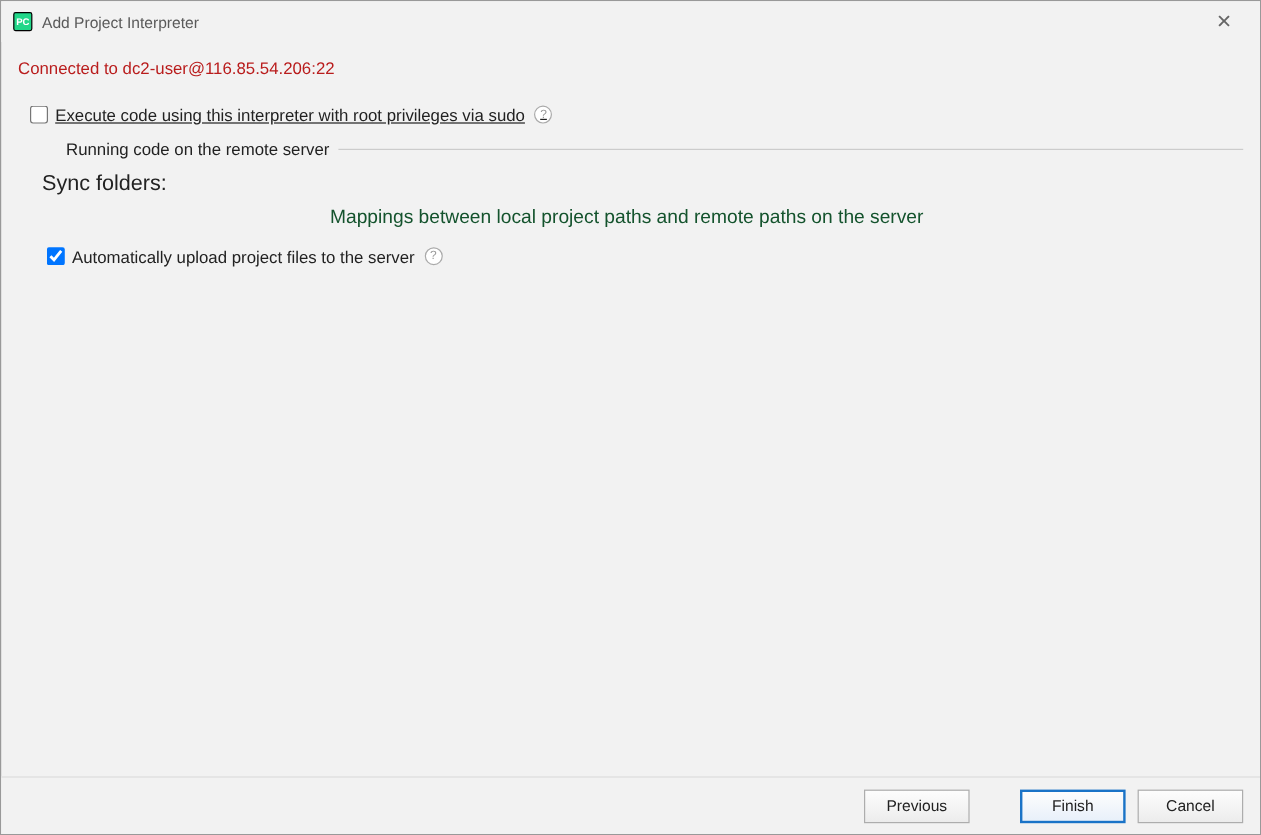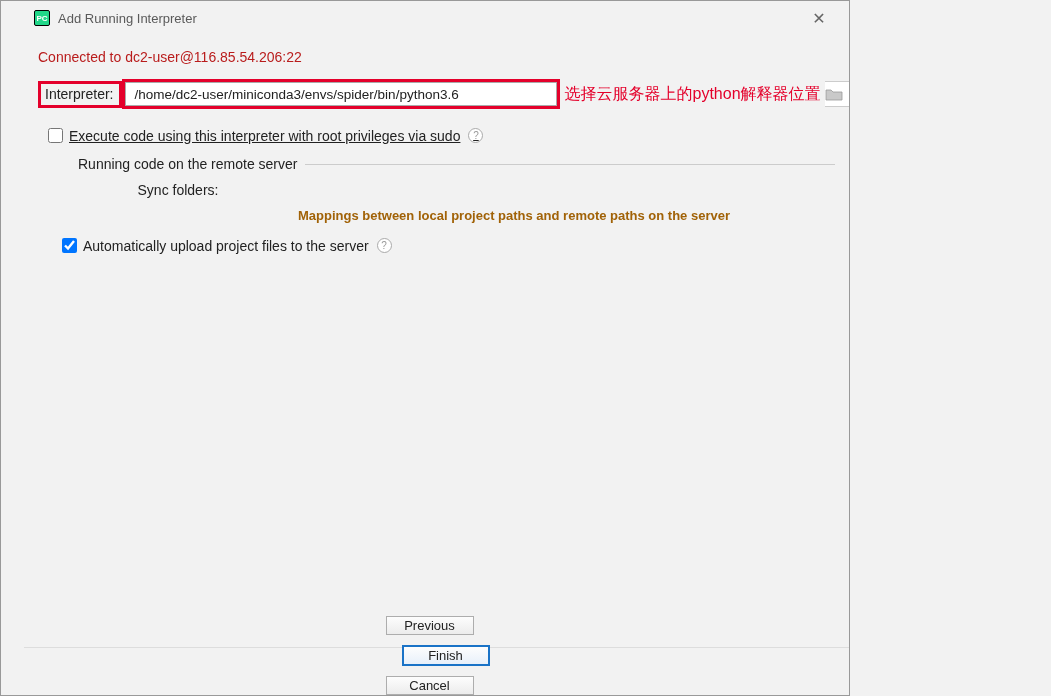--- a/index.html
+++ b/index.html
@@ -4,28 +4,27 @@
 <style>
   * { box-sizing: border-box; }
   html, body {
     margin: 0; padding: 0;
     font-family: "Segoe UI", Tahoma, sans-serif;
     font-size: 13px;
     background: #f2f2f2;
     color: #2b2b2b;
   }
   .window {
-    width: 850px;
+    width: 1051px;
     height: 696px;
     border: 1px solid #999;
     background: #f2f2f2;
     display: flex;
     flex-direction: column;
     position: relative;
-    padding-left: 23px;
   }
   .titlebar {
     height: 34px;
     display: flex;
     align-items: center;
     padding: 0 10px;
     background: #f2f2f2;
   }
   .titlebar .app-icon {
     width: 16px; height: 16px;
@@ -157,23 +156,22 @@
     margin-left: 8px;
   }
   .sync-row {
     display: flex;
     align-items: center;
     margin-left: 20px;
     margin-bottom: 4px;
   }
   .sync-label {
     width: 240px;
-    font-size: 14px;
-    color: #222;
-    text-align: center;
+    font-size: 18px;
+    color: #222;
   }
   .sync-input {
     flex: 1;
     border: 1px solid #bbb;
     background: #fff;
     height: 26px;
     display: flex;
     align-items: center;
     padding: 0 6px;
     font-size: 13.5px;
@@ -182,42 +180,40 @@
   .sync-input .arrow {
     margin: 0 2px;
   }
   .sync-input .browse {
     margin-left: auto;
   }
   .mappings-note {
     margin-left: 260px;
     margin-top: 6px;
     margin-bottom: 12px;
-    color: #a16207;
-    font-size: 13px;
-    font-weight: bold;
+    color: #14532d;
+    font-size: 16px;
   }
   .auto-upload-row {
     display: flex;
     align-items: center;
     margin-left: 20px;
     font-size: 14px;
     color: #222;
   }
   .spacer { flex: 1; }
   .button-bar {
     height: 48px;
     border-top: 1px solid #ddd;
     background: #f2f2f2;
     display: flex;
     align-items: center;
     justify-content: flex-end;
     padding-right: 14px;
     gap: 10px;
-    flex-direction: column;
   }
   .btn {
     min-width: 88px;
     height: 28px;
     border: 1px solid #adadad;
     background: linear-gradient(#fdfdfd, #ececec);
     font-size: 13px;
     color: #222;
     cursor: pointer;
     font-family: inherit;
@@ -228,42 +224,28 @@
     margin-left: 32px;
   }
 </style>
 </head>
 <body>
 
 <div class="window">
 
   <div class="titlebar">
     <span class="app-icon">PC</span>
-    <span class="title">Add Running Interpreter</span>
+    <span class="title">Add Project Interpreter</span>
     <span class="close">✕</span>
   </div>
 
   <div class="content">
 
     <div class="connected">Connected to dc2-user@116.85.54.206:22</div>
 
-    <div class="interpreter-row">
-      <div class="interp-label-box">Interpreter:</div>
-      <div class="interp-input-outer">
-        <input class="interp-input" type="text" value="/home/dc2-user/miniconda3/envs/spider/bin/python3.6" style="">
-      </div>
-      <span class="annotation">选择云服务器上的python解释器位置</span>
-      <div class="path-rest-wrap">
-        <span class="folder-icon">
-          <svg viewBox="0 0 18 14" width="18" height="14">
-            <path d="M1 3 L1 13 L17 13 L17 5 L8 5 L6 3 Z" fill="#c9c9c9" stroke="#999" stroke-width="0.8"></path>
-          </svg>
-        </span>
-      </div>
-    </div>
 
     <div class="checkbox-row">
       <input type="checkbox" style="">
       <span>Execute code using this interpreter with root privileges via sudo</span>
       <span class="help-circle">?</span>
     </div>
 
     <div class="section-header">
       <span>Running code on the remote server</span>
       <span class="line"></span>

